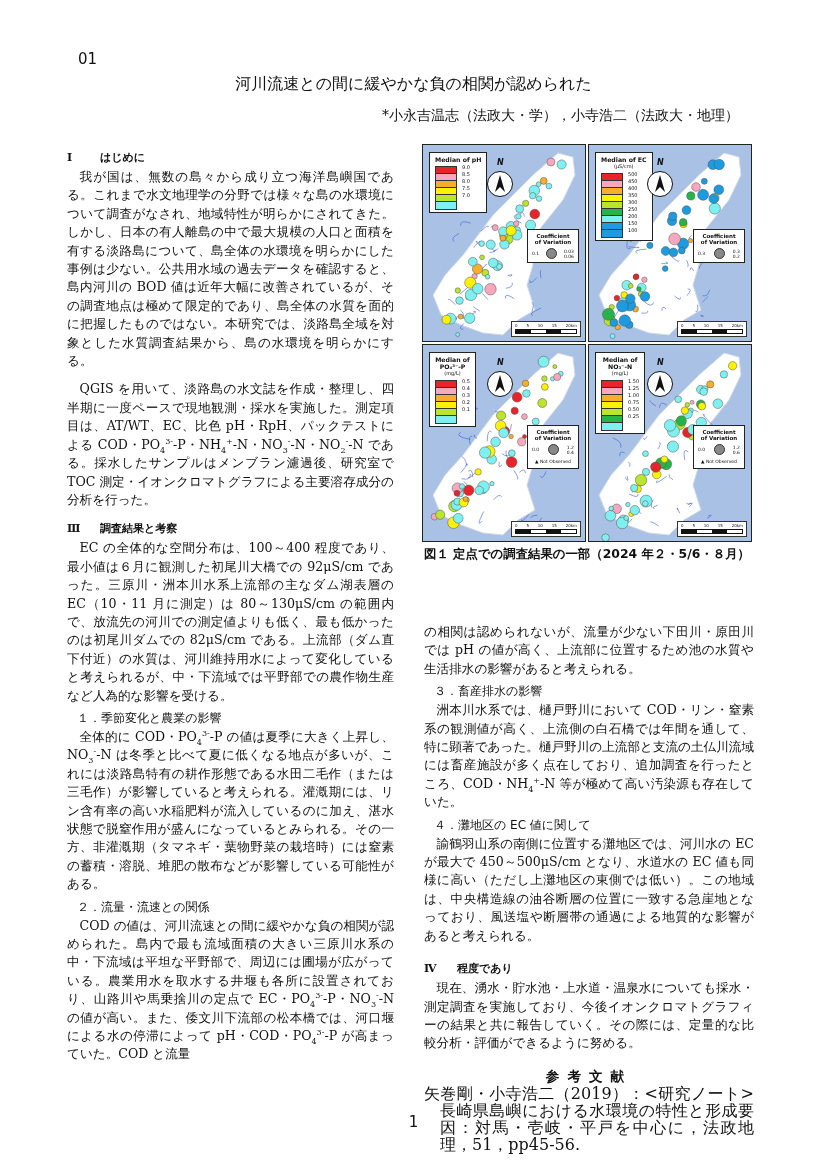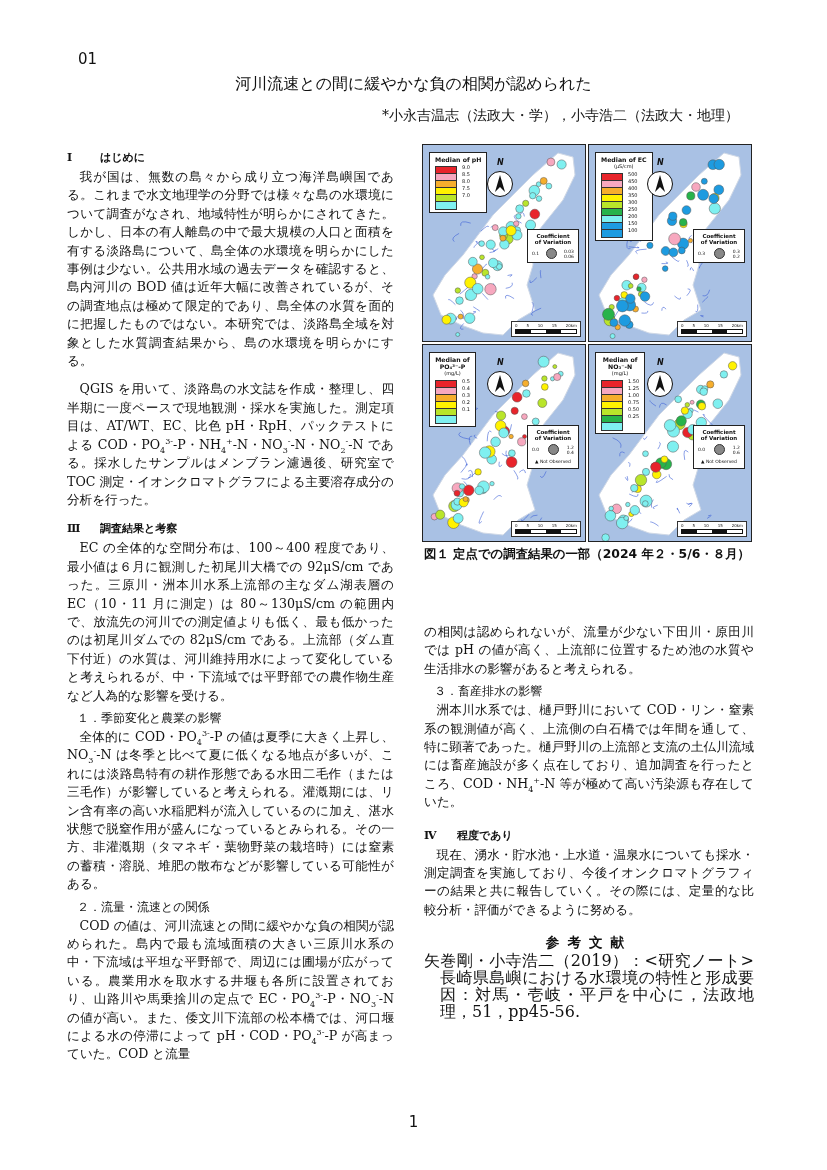--- a/index.html
+++ b/index.html
@@ -655,20 +655,24 @@
 <div id="fig-caption" class="sans">図１ 定点での調査結果の一部（2024 年２・5/6・８月）</div>
 
 <div id="right-col" class="col serif">
   <p style="text-indent:0">の相関は認められないが、流量が少ない下田川・原田川では pH の値が高く、上流部に位置するため池の水質や生活排水の影響があると考えられる。</p>
 
   <div class="subsec">
     <h3 class="sans">３．畜産排水の影響</h3>
     <p><span>洲本川水系では、樋戸野川において COD・リン・窒素系の観測値が高く、上流側の白石橋では年間を通して、特に顕著であった。樋戸野川の上流部と支流の土仏川流域には畜産施設が多く点在しており、追加調査を行ったところ、COD・NH</span><sub>4</sub><sup>+</sup><span>-N 等が極めて高い汚染源も存在していた。</span></p>
   </div>
 
+  <div class="subsec" style="margin-bottom:10px">
+    <h3 class="sans">４．灘地区の EC 値に関して</h3>
+    <p>諭鶴羽山系の南側に位置する灘地区では、河川水の EC が最大で 450～500μS/cm となり、水道水の EC 値も同様に高い（ただし上灘地区の東側では低い）。この地域は、中央構造線の油谷断層の位置に一致する急崖地となっており、風送塩や断層帯の通過による地質的な影響があると考えられる。</p>
+  </div>
 
   <div class="sec" style="margin-top:14px">
     <h2 class="sans"><span class="num">Ⅳ</span><span>程度であり</span></h2>
     <p>現在、湧水・貯水池・上水道・温泉水についても採水・測定調査を実施しており、今後イオンクロマトグラフィーの結果と共に報告していく。その際には、定量的な比較分析・評価ができるように努める。</p>
   </div>
 
   <div class="ref">
     <div class="ref-title sans">参考文献</div>
     <p>矢巻剛・小寺浩二（2019）：&lt;研究ノート&gt;長崎県島嶼における水環境の特性と形成要因：対馬・壱岐・平戸を中心に，法政地理，51，pp45-56.</p>
   </div>

